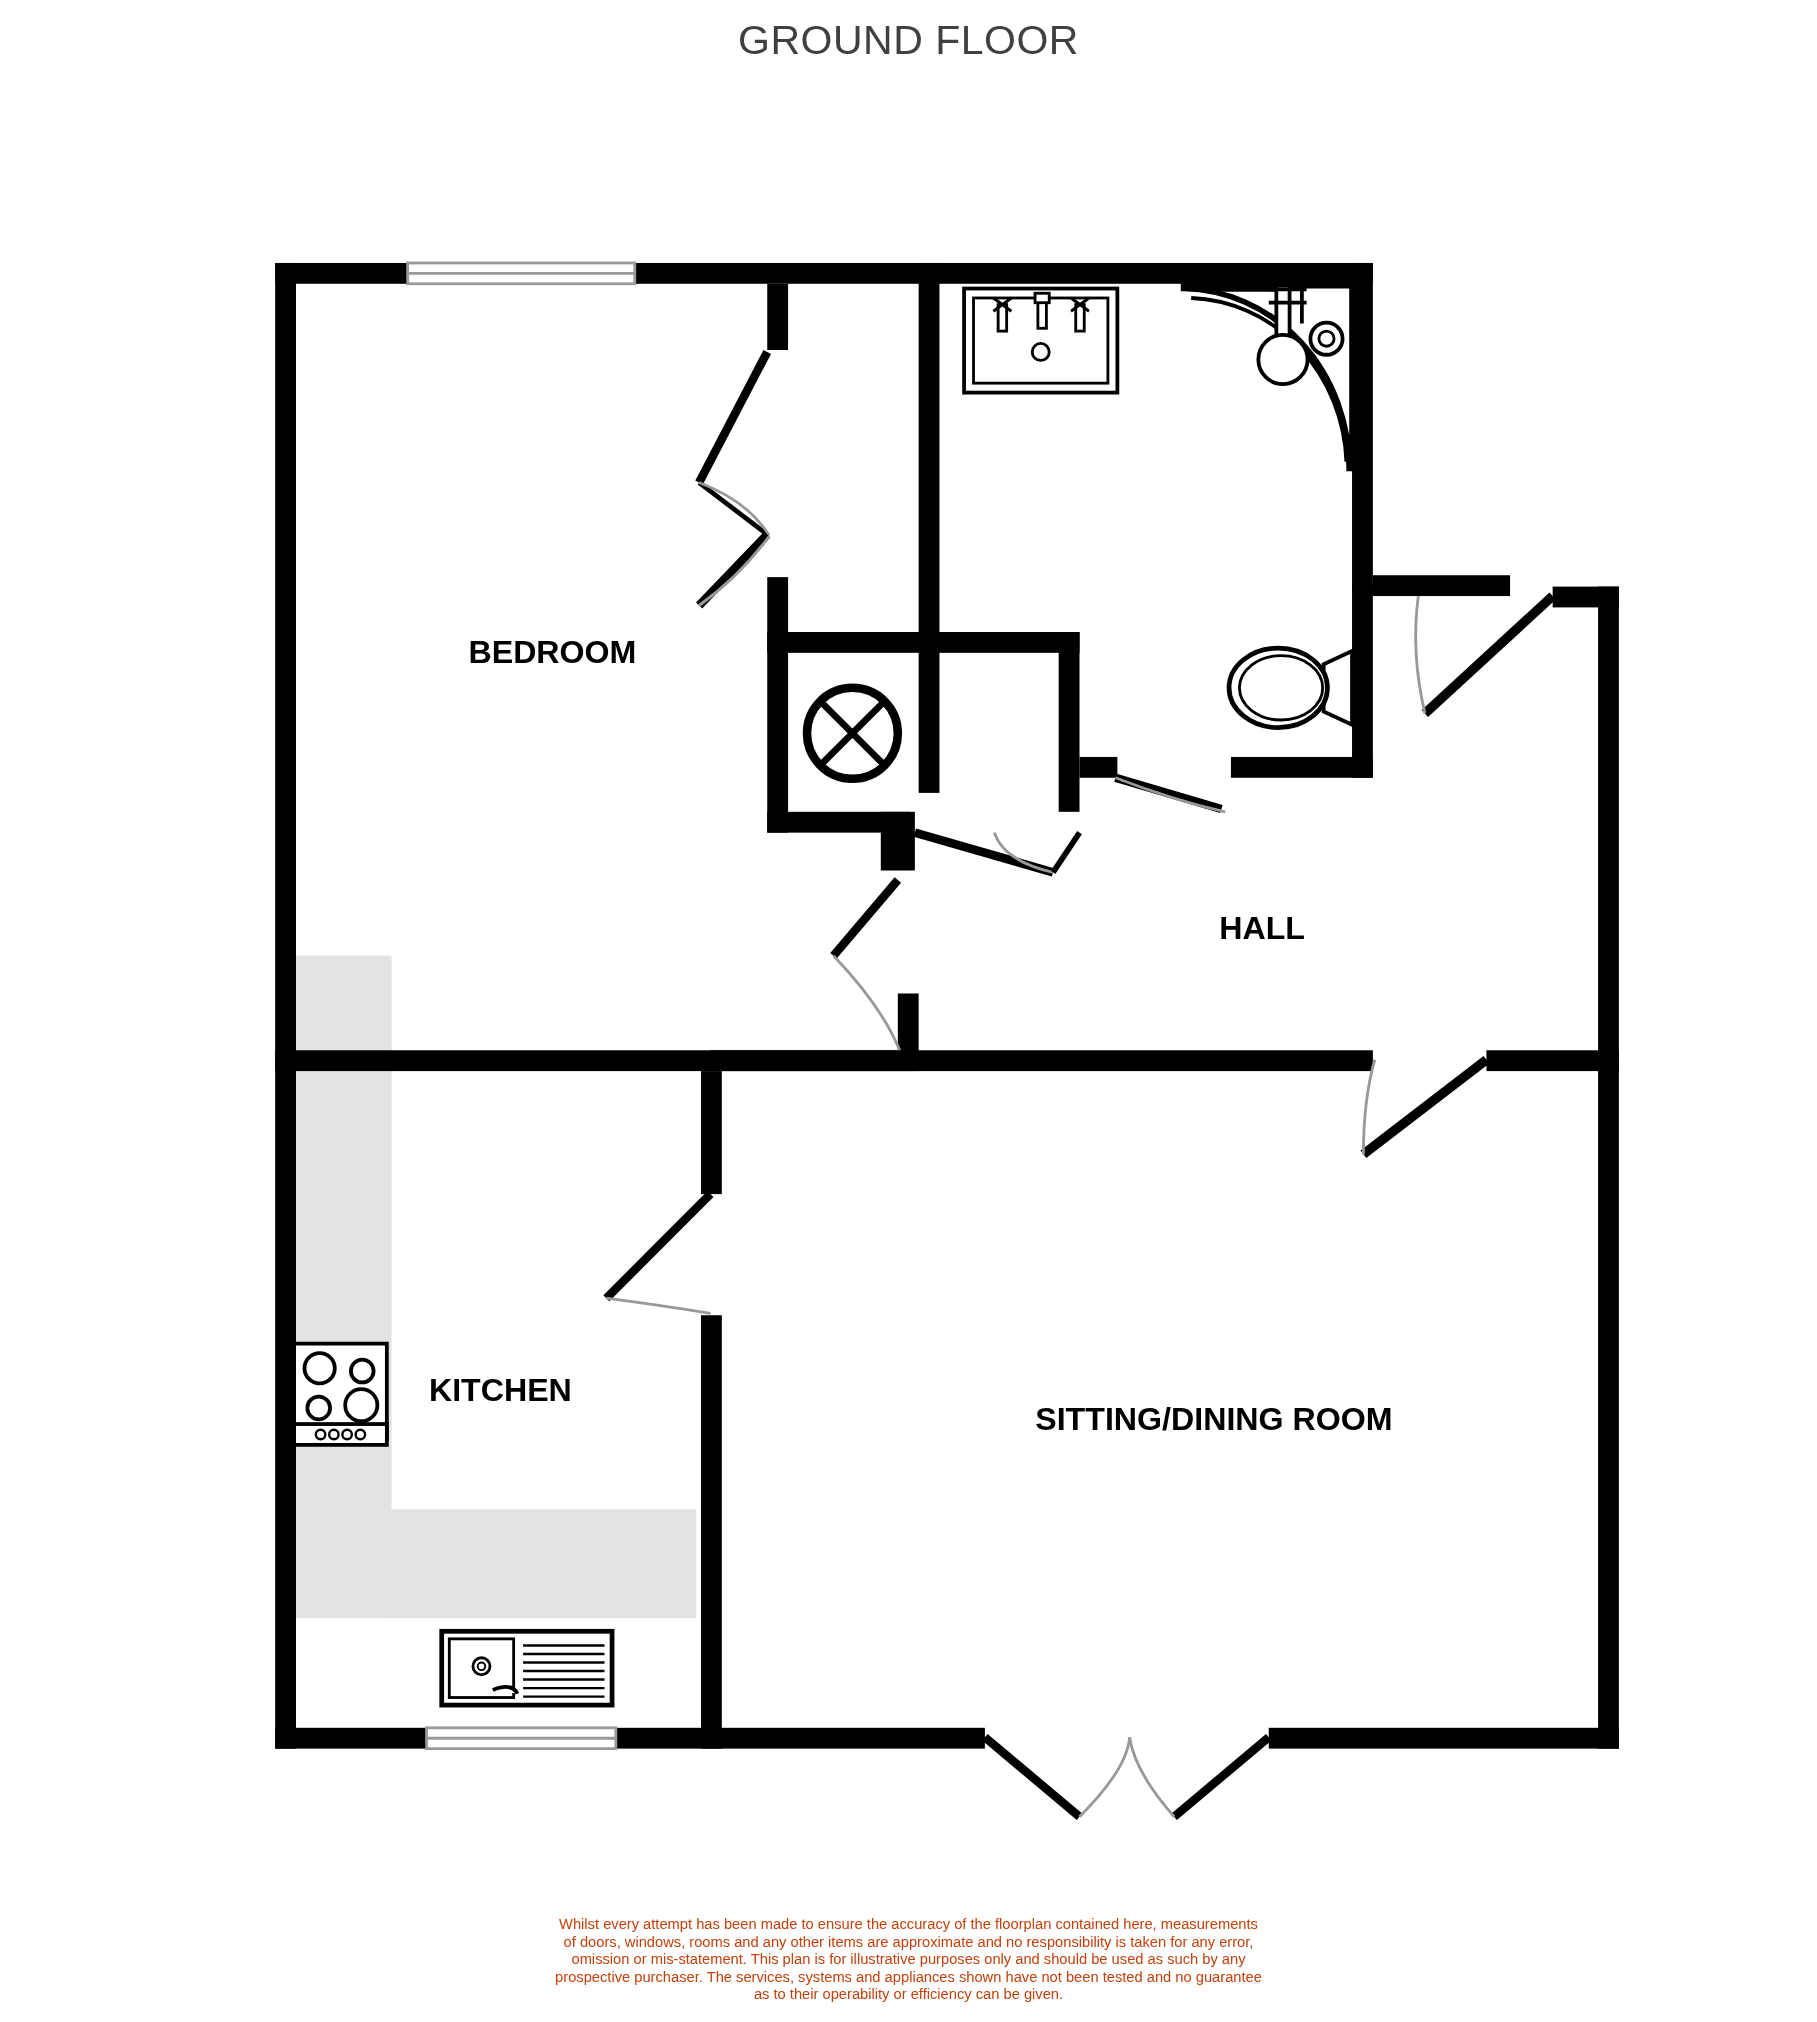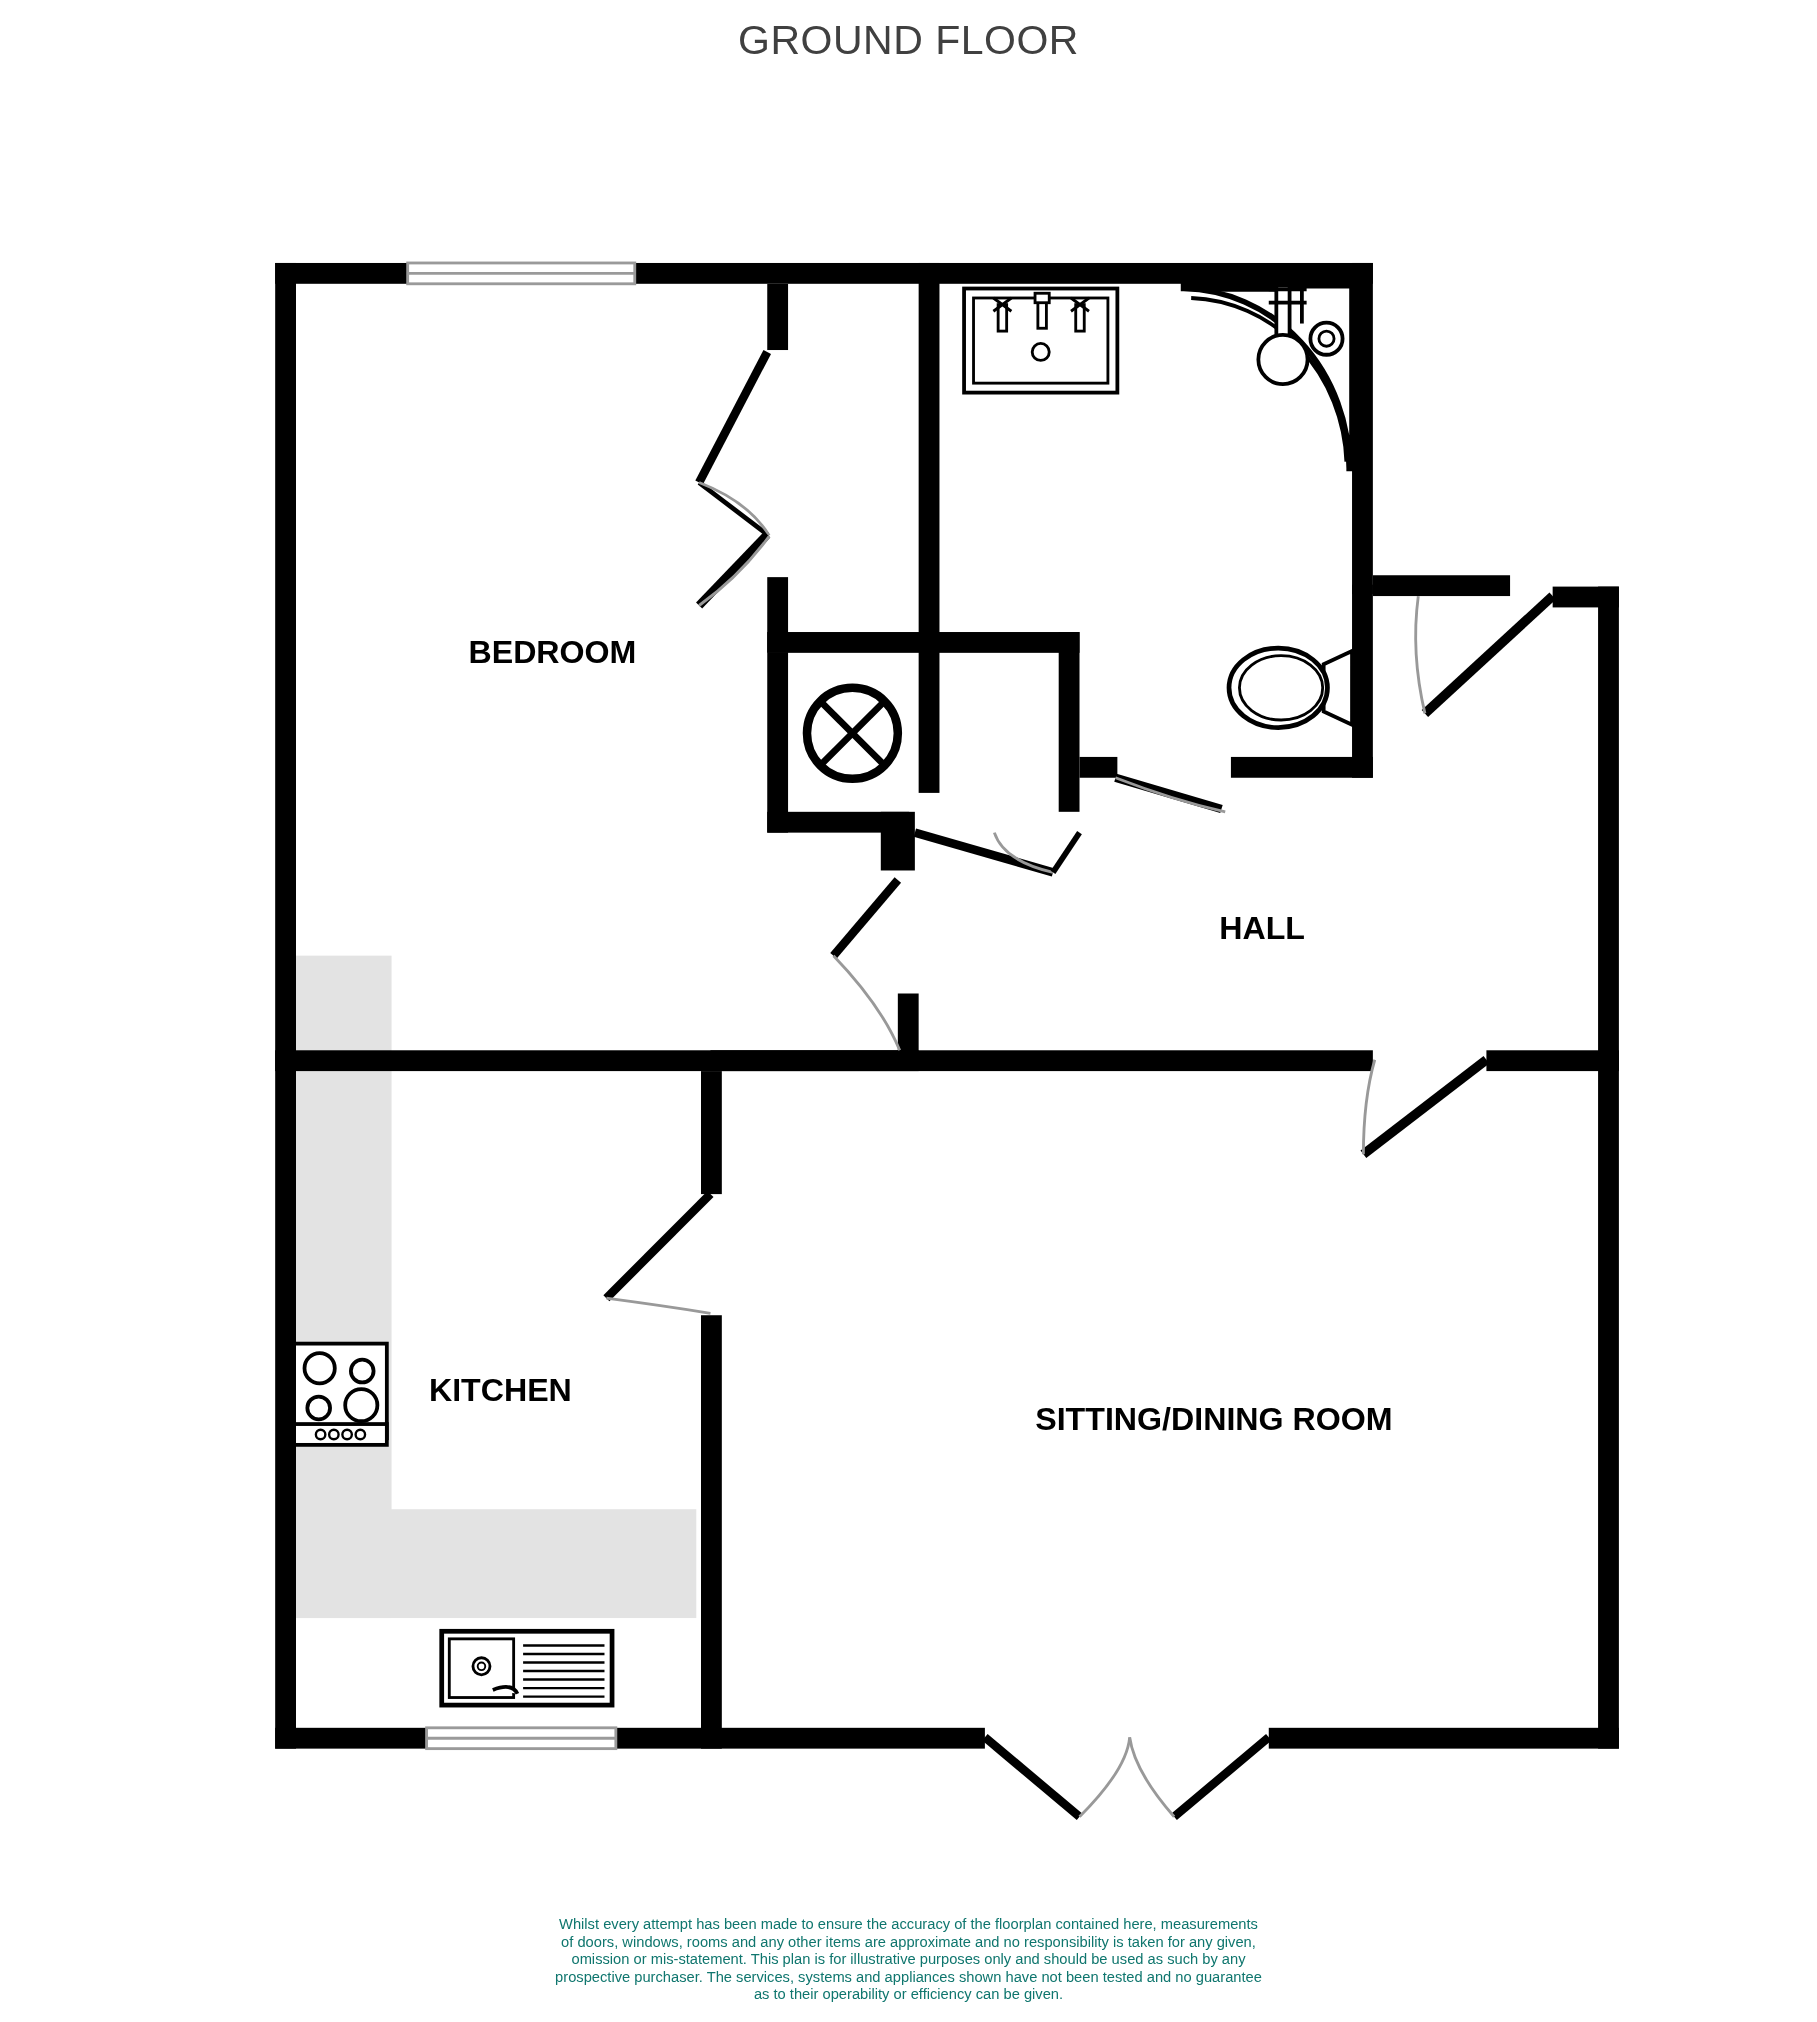--- a/index.html
+++ b/index.html
@@ -54,21 +54,21 @@
 
   #disclaimer {
     position: absolute;
     left: 0;
     top: 1916px;
     width: 1817px;
     text-align: center;
     font-family: "Liberation Sans", sans-serif;
     font-size: 14.7px;
     line-height: 17.5px;
-    color: #0f766e;
+    color: #c2410c;
   }
   #disclaimer .line { display: block; white-space: pre; }
   #disclaimer .credit { display: block; white-space: pre; }
 </style>
 </head>
 <body>
 
 <div id="page-title">GROUND FLOOR</div>
 
 <div id="floorplan-wrap">
@@ -289,18 +289,18 @@
     <text class="room-label" x="1283" y="873" font-size="34">HALL</text>
     <text class="room-label" x="478" y="1362" font-size="34">KITCHEN</text>
     <text class="room-label" x="1232" y="1392" font-size="34">SITTING/DINING ROOM</text>
   </g>
 
 </svg>
 </div>
 
 <div id="disclaimer">
   <span class="line">Whilst every attempt has been made to ensure the accuracy of the floorplan contained here, measurements</span>
-  <span class="line">of doors, windows, rooms and any other items are approximate and no responsibility is taken for any given,</span>
+  <span class="line">of doors, windows, rooms and any other items are approximate and no responsibility is taken for any error,</span>
   <span class="line">omission or mis-statement. This plan is for illustrative purposes only and should be used as such by any</span>
   <span class="line">prospective purchaser. The services, systems and appliances shown have not been tested and no guarantee</span>
   <span class="line">as to their operability or efficiency can be given.</span>
 </div>
 
 
 </body></html>

